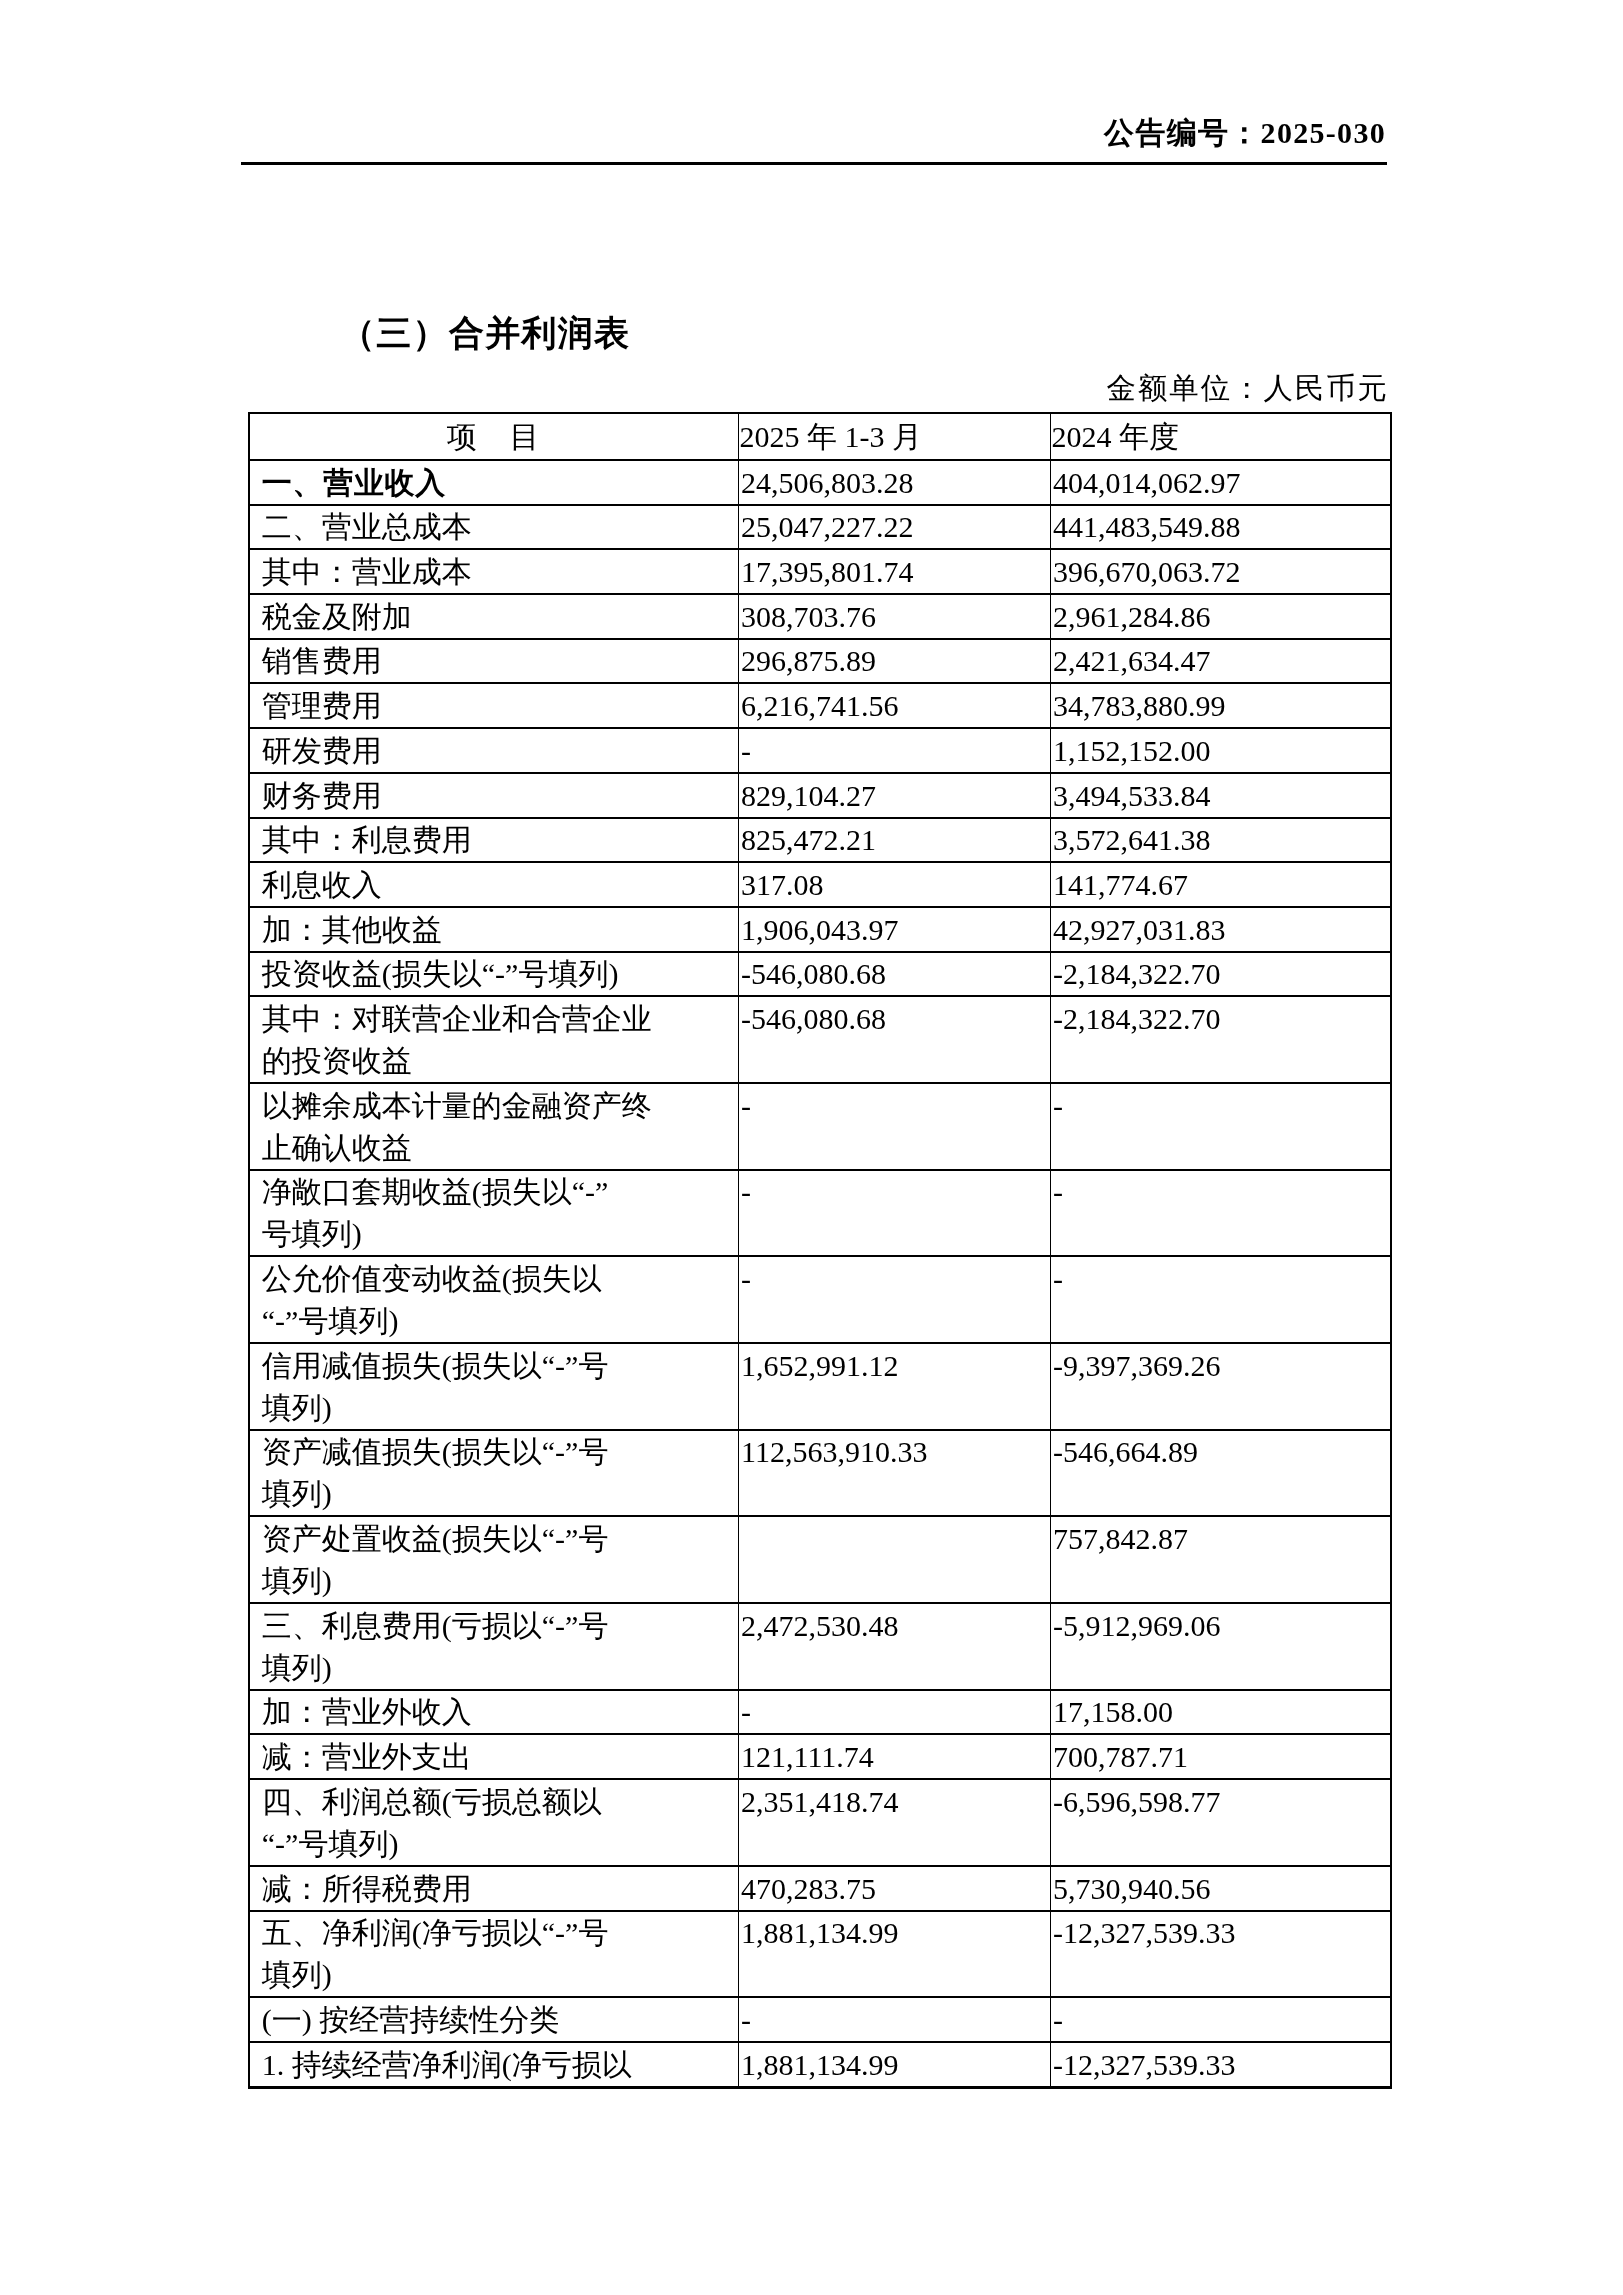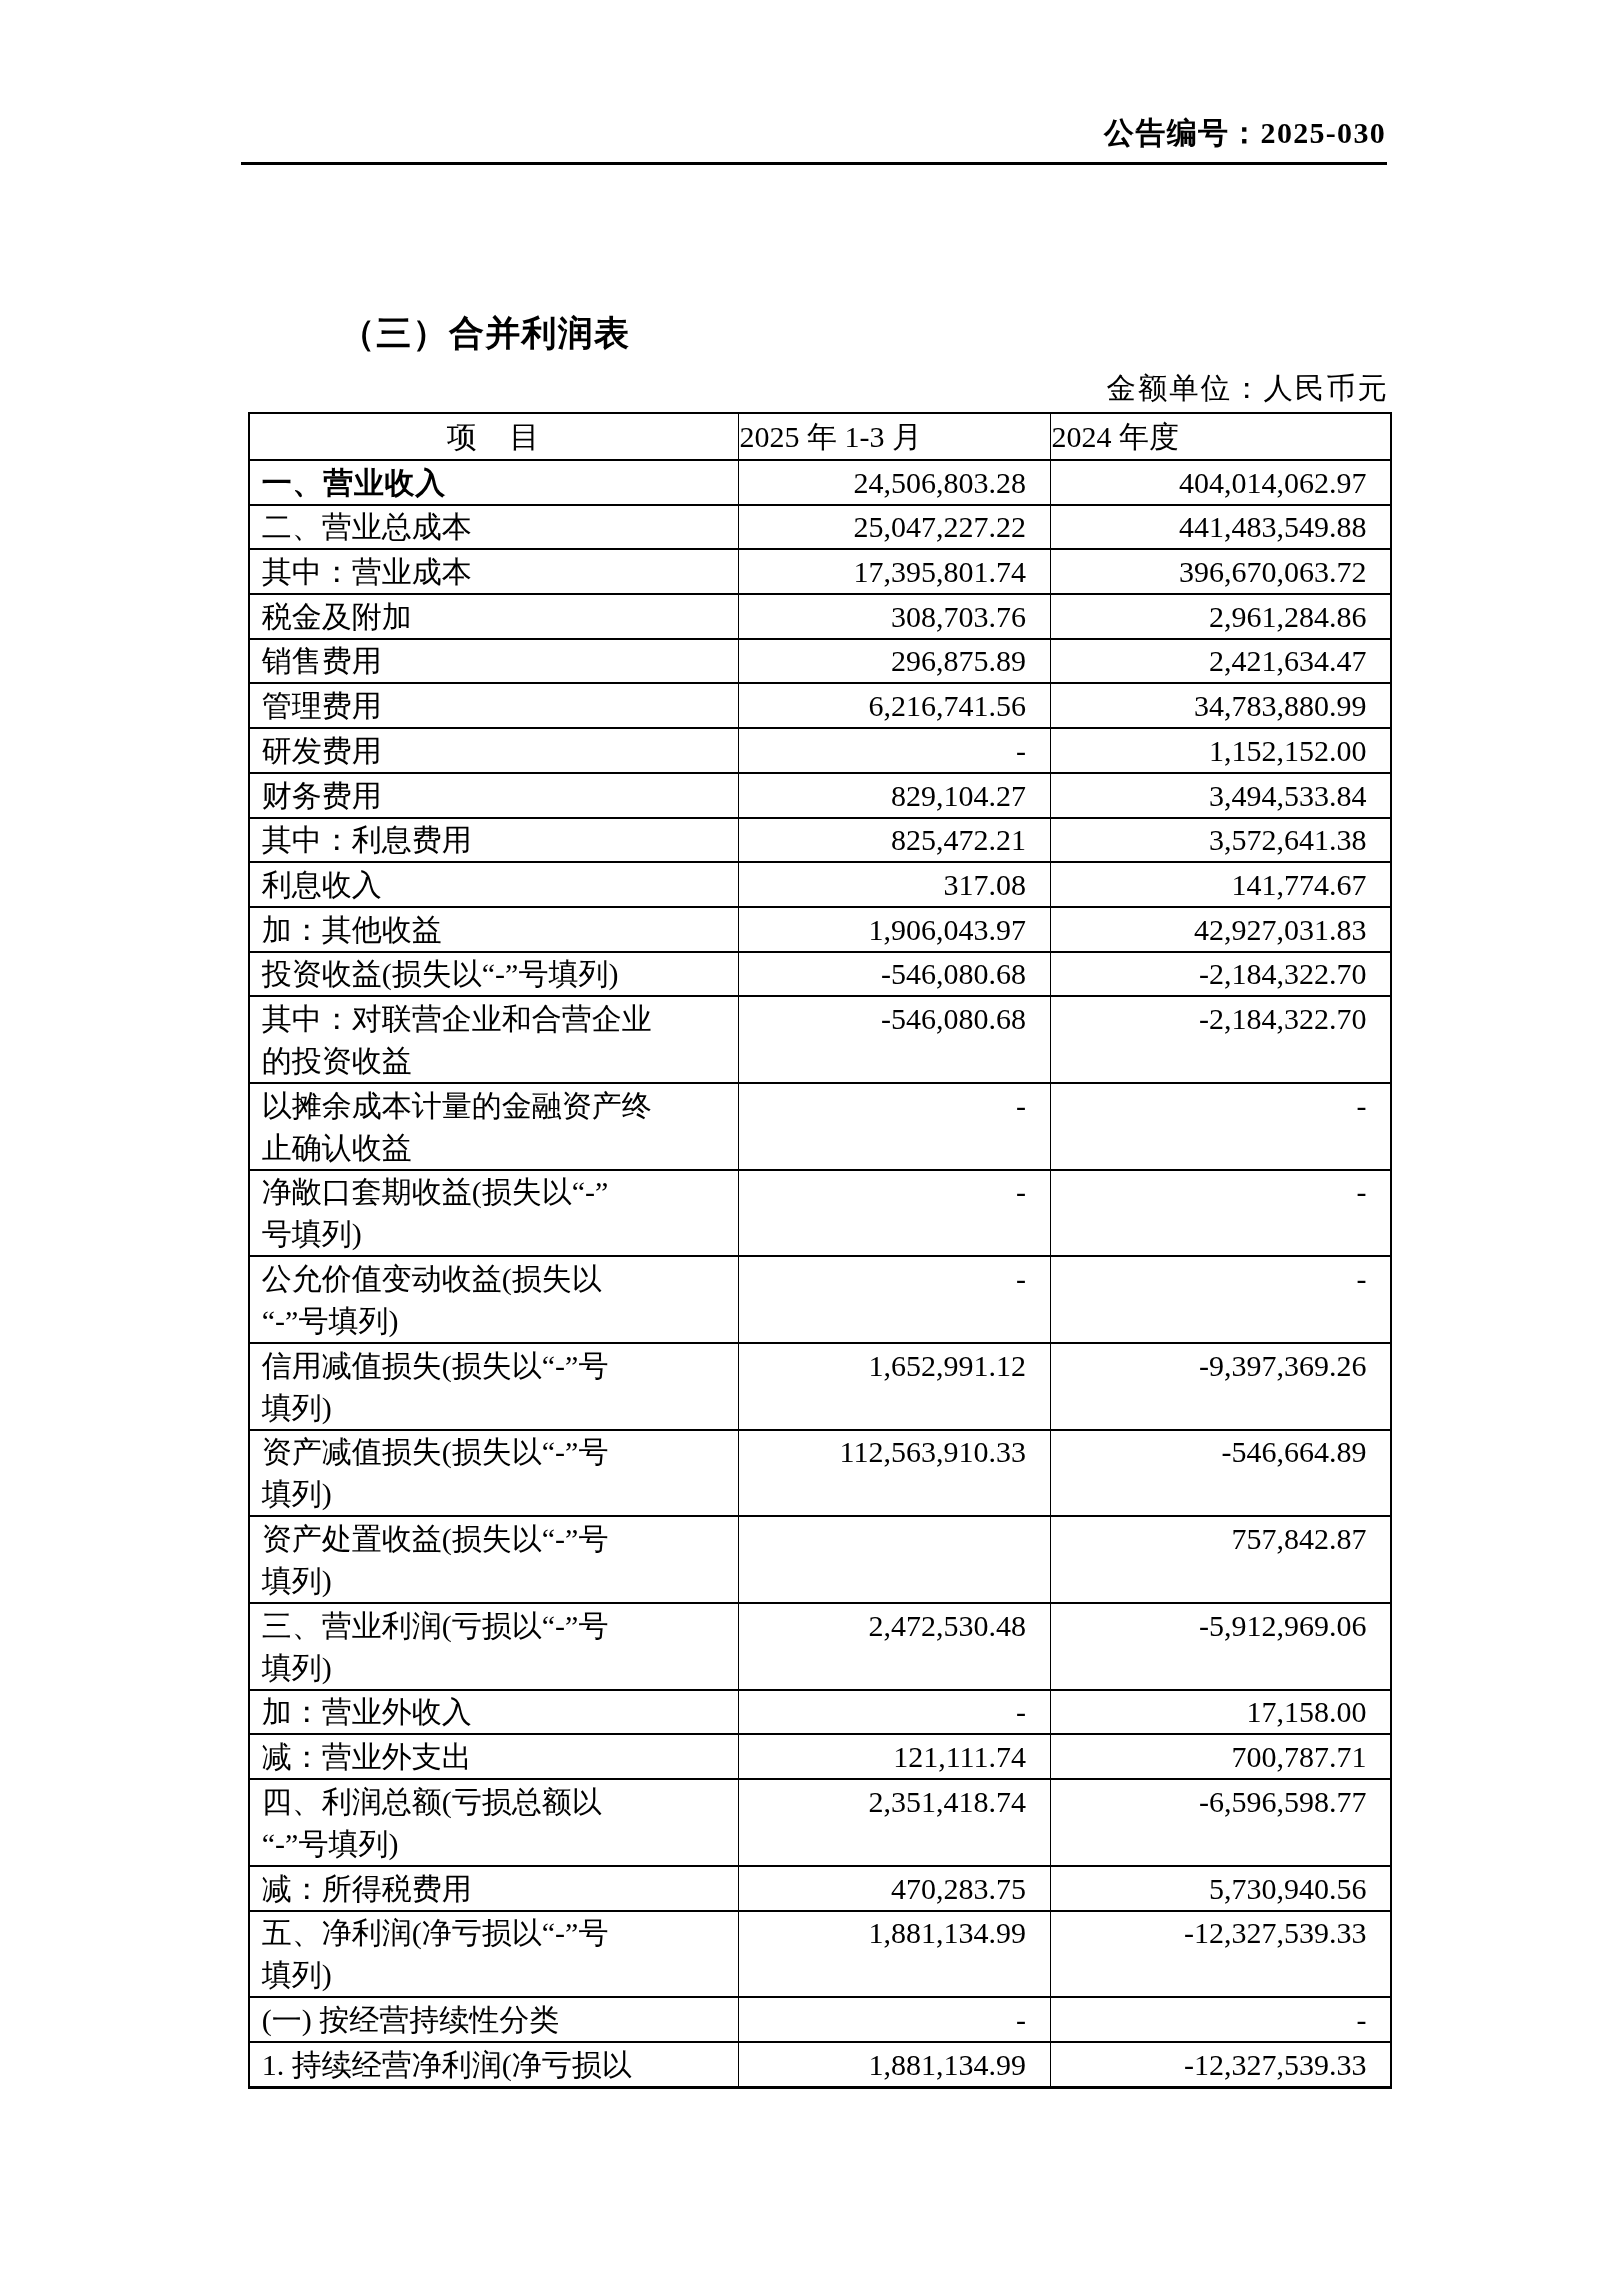--- a/index.html
+++ b/index.html
@@ -51,21 +51,21 @@
   th.c2, th.c3 { text-align: left; padding-right: 13px; white-space: nowrap; }
   tr.single { height: 44px; }
   tr.dbl { height: 86px; }
   td.label {
     text-align: left; vertical-align: top;
     padding: 0.7px 7.9px 0 11.8px;
     white-space: pre-line;
     margin-left: 40px;
   }
   td.num {
-    text-align: right; vertical-align: top;
+    vertical-align: top;
     padding: 0.7px 23.6px 0 2.6px;
     white-space: nowrap;
     margin-left: 11px;
   }
   tr.bold td.label {
     font-weight: bold;
     font-family: "Liberation Sans", "DejaVu Sans", sans-serif;
     letter-spacing: 0.7px;
   }
 </style>
@@ -192,21 +192,21 @@
           <td class="num">112,563,910.33</td>
           <td class="num">-546,664.89</td>
         </tr>
         <tr class="dbl">
           <td class="label">资产处置收益(损失以“-”号
 填列)</td>
           <td class="num"></td>
           <td class="num">757,842.87</td>
         </tr>
         <tr class="dbl">
-          <td class="label">三、营业利润(亏损以“-”号
+          <td class="label">三、利息费用(亏损以“-”号
 填列)</td>
           <td class="num">2,472,530.48</td>
           <td class="num">-5,912,969.06</td>
         </tr>
         <tr class="single">
           <td class="label">加：营业外收入</td>
           <td class="num">-</td>
           <td class="num">17,158.00</td>
         </tr>
         <tr class="single">

